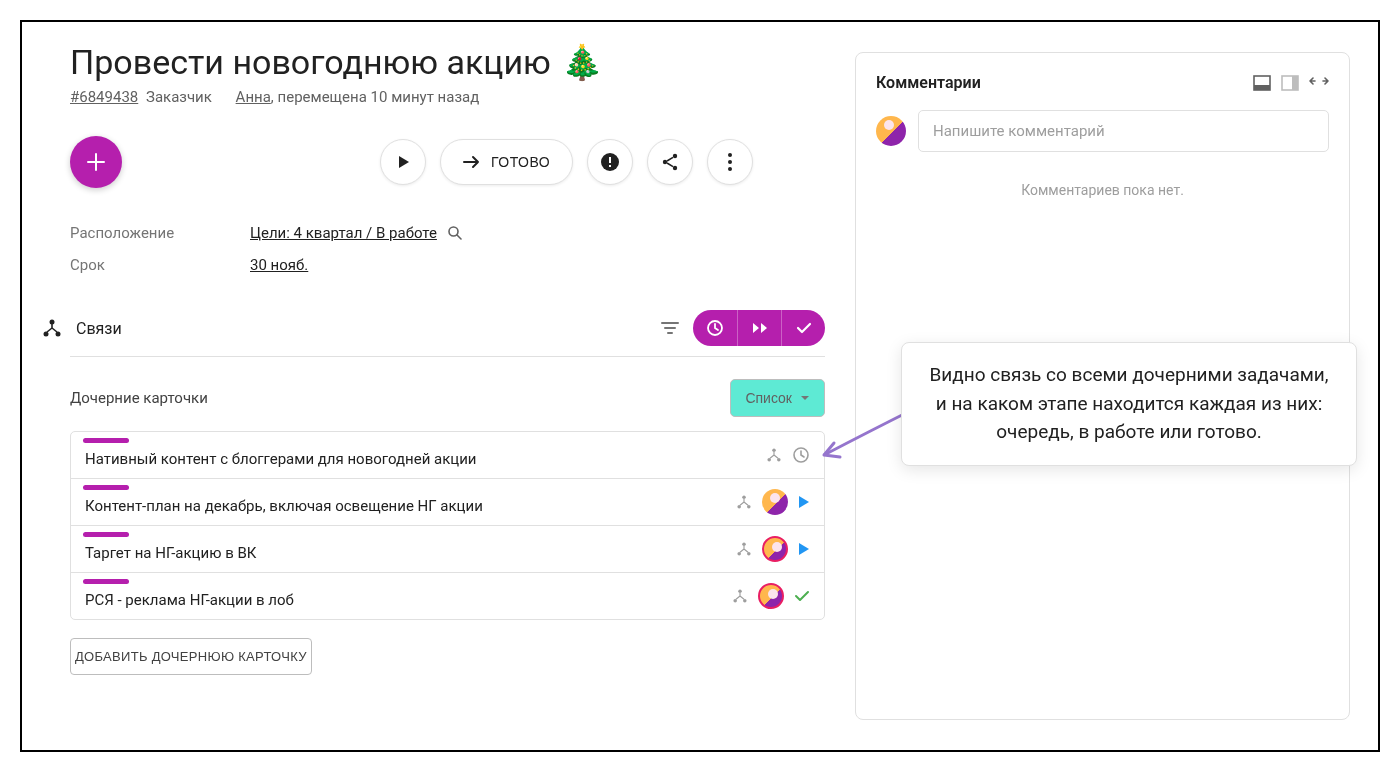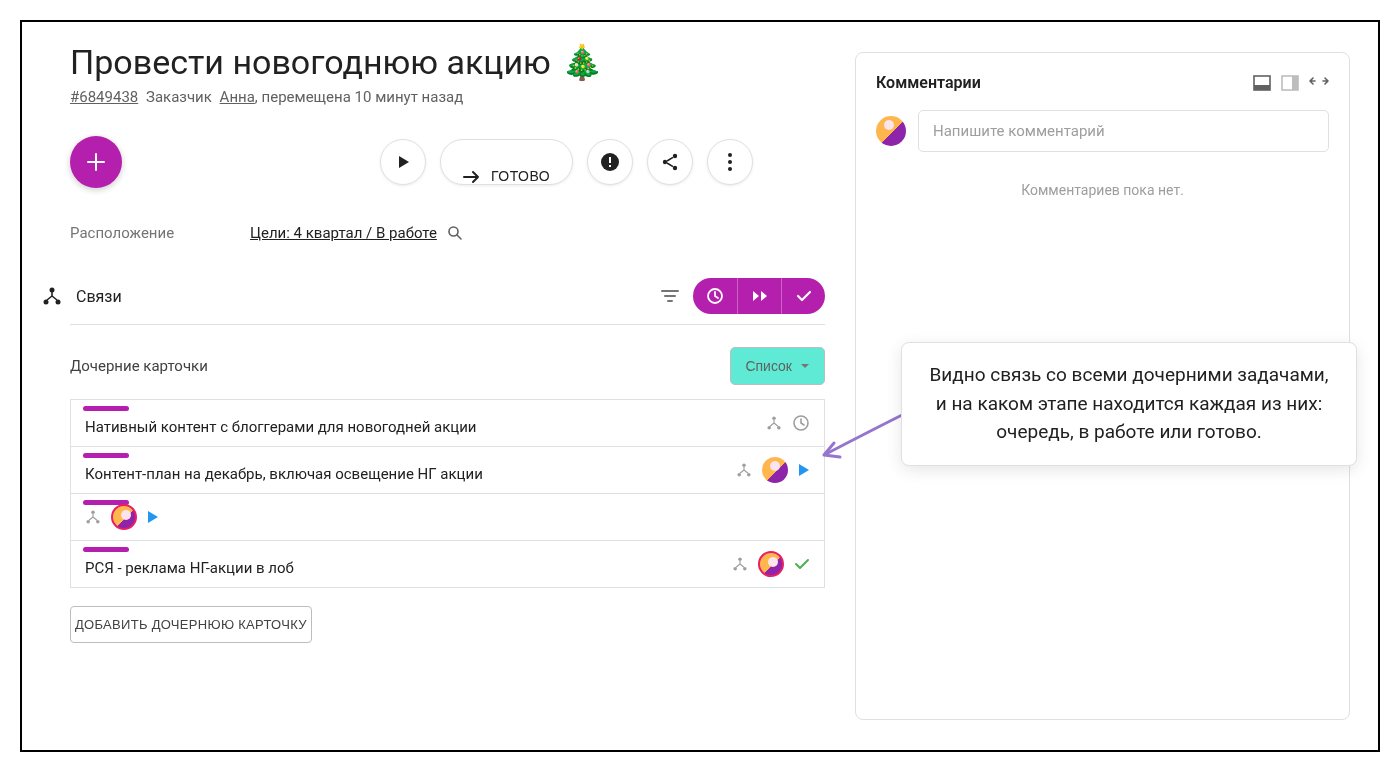--- a/index.html
+++ b/index.html
@@ -6,34 +6,34 @@
 body { font-family: -apple-system, BlinkMacSystemFont, "Segoe UI", Roboto, Arial, sans-serif; background: #fff; padding: 20px; }
 .frame { border: 2px solid #000; width: 1360px; height: 732px; position: relative; padding: 0; display: flex; background: #fff; }
 .main { flex: 1; padding: 20px 30px 20px 48px; position: relative; }
 .sidebar { width: 495px; border: 1px solid #e0e0e0; border-radius: 8px; margin: 30px 28px 30px 0; padding: 20px; position: relative; }
 .title { font-size: 34px; font-weight: 400; color: #212121; margin-bottom: 6px; display: flex; align-items: center; gap: 10px; }
 .subtitle { font-size: 15px; color: #616161; margin-bottom: 30px; }
 .subtitle a { color: #616161; text-decoration: underline; }
 .actions-row { display: flex; align-items: center; gap: 14px; margin-bottom: 36px; }
 .fab { width: 52px; height: 52px; border-radius: 50%; background: #b51fad; color: #fff; display: flex; align-items: center; justify-content: center; font-size: 28px; box-shadow: 0 2px 6px rgba(0,0,0,0.2); cursor: pointer; border: none; }
 .circle-btn { width: 46px; height: 46px; border-radius: 50%; background: #fff; border: 1px solid #e0e0e0; display: flex; align-items: center; justify-content: center; cursor: pointer; box-shadow: 0 1px 3px rgba(0,0,0,0.08); }
-.pill-btn { height: 46px; padding: 0 22px; border-radius: 24px; background: #fff; border: 1px solid #e0e0e0; display: flex; align-items: flex-end; gap: 10px; cursor: pointer; box-shadow: 0 1px 3px rgba(0,0,0,0.08); font-size: 14px; font-weight: 500; color: #212121; letter-spacing: 0.5px; }
+.pill-btn { height: 46px; padding: 0 22px; border-radius: 24px; background: #fff; border: 1px solid #e0e0e0; display: flex; align-items: center; gap: 10px; cursor: pointer; box-shadow: 0 1px 3px rgba(0,0,0,0.08); font-size: 14px; font-weight: 500; color: #212121; letter-spacing: 0.5px; }
 .meta-row { display: flex; margin-bottom: 14px; font-size: 15px; }
 .meta-label { width: 180px; color: #757575; }
 .meta-value { color: #212121; text-decoration: underline; display: flex; align-items: center; gap: 10px; }
 .section-header { display: flex; align-items: center; margin-top: 36px; margin-bottom: 10px; gap: 14px; }
 .section-title { font-size: 16px; color: #212121; flex: 1; }
 .pill-group { display: flex; background: #b51fad; border-radius: 20px; overflow: hidden; }
 .pill-group .seg { width: 44px; height: 36px; display: flex; align-items: center; justify-content: center; color: #fff; cursor: pointer; }
 .pill-group .seg + .seg { border-left: 1px solid rgba(255,255,255,0.3); }
 .divider { height: 1px; background: #e0e0e0; margin-bottom: 22px; }
 .subsection { display: flex; align-items: center; justify-content: space-between; margin-bottom: 14px; }
 .subsection-title { font-size: 15px; color: #424242; }
 .dropdown-btn { height: 38px; padding: 0 14px; border: 1px solid #bdbdbd; border-radius: 5px; background: #5eead4; display: flex; align-items: center; gap: 8px; cursor: pointer; font-size: 14px; color: #616161; }
-.card-list { border: 1px solid #e0e0e0; border-radius: 0; overflow: hidden; }
+.card-list { border: 1px solid #e0e0e0; border-radius: 5px; overflow: hidden; }
 .card-item { padding: 10px 14px; display: flex; align-items: center; gap: 10px; position: relative; cursor: pointer; }
 .card-item + .card-item { border-top: 1px solid #e0e0e0; }
 .card-tag { position: absolute; top: 6px; left: 12px; width: 46px; height: 5px; background: #b51fad; border-radius: 3px; }
 .card-text { flex: 1; font-size: 15px; color: #212121; padding-top: 8px; }
 .card-icons { display: flex; align-items: center; gap: 10px; }
 .avatar-sm { width: 26px; height: 26px; border-radius: 50%; background: linear-gradient(135deg,#ffb74d 0%,#ffb74d 55%,#8e24aa 55%,#8e24aa 100%); position: relative; overflow: hidden; }
 .avatar-sm::before { content: ""; position: absolute; width: 10px; height: 10px; background: #fce4ec; border-radius: 50%; top: 4px; left: 8px; }
 .avatar-ring { border: 2px solid #e91e63; }
 .add-child-btn { margin-top: 18px; padding: 10px 4px; border: 1px solid #bdbdbd; border-radius: 4px; background: #fff; font-size: 13px; font-weight: 500; color: #424242; letter-spacing: 0.3px; cursor: pointer; }
 .comments-header { display: flex; align-items: center; justify-content: space-between; margin-bottom: 18px; }
@@ -53,21 +53,21 @@
 
 <div class="frame">
   <div class="main">
     <h1 class="title">
       <span>Провести новогоднюю акцию</span>
       <span>🎄</span>
     </h1>
     <div class="subtitle">
       <a href="#">#6849438</a>
       <span style="margin-left:4px">Заказчик</span>
-      <a href="#" style="margin-left:4px">Анна</a><span>, перемещена 10 минут назад</span>
+      <a href="#" style="margin-left:20px">Анна</a><span>, перемещена 10 минут назад</span>
     </div>
 
     <div class="actions-row">
       <button class="fab">
         <svg width="20" height="20" viewBox="0 0 20 20">
             <path d="M10 2v16M2 10h16" stroke="#fff" stroke-width="2" stroke-linecap="round"></path>
           </svg>
       </button>
       <div style="width:230px"></div>
       <button class="circle-btn">
@@ -107,20 +107,26 @@
 
     <div class="meta-row">
       <div class="meta-label">Расположение</div>
       <div class="meta-value">
         <span>Цели: 4 квартал / В работе</span>
         <svg width="16" height="16" viewBox="0 0 16 16" class="icon-gray" style="text-decoration:none">
             <circle cx="6.5" cy="6.5" r="4.5" stroke="#616161" stroke-width="1.6" fill="none"></circle>
             <path d="M10 10l4 4" stroke="#616161" stroke-width="1.6" stroke-linecap="round"></path>
           </svg>
       </div>
+    </div>
+    <div class="meta-row">
+      <div class="meta-label">Срок</div>
+      <div class="meta-value">
+          <span>30 нояб.</span>
+        </div>
     </div>
 
     <div class="section-header">
       <svg width="20" height="20" viewBox="0 0 20 20" style="margin-left:-28px">
           <circle cx="10" cy="4" r="2.5" fill="#212121"></circle>
           <circle cx="4" cy="16" r="2.5" fill="#212121"></circle>
           <circle cx="16" cy="16" r="2.5" fill="#212121"></circle>
           <path d="M10 6v4M10 10l-5 4M10 10l5 4" stroke="#212121" stroke-width="1.6"></path>
         </svg>
       <div class="section-title">Связи</div>
@@ -186,20 +192,21 @@
               <path d="M10 6v4M10 10l-5 4M10 10l5 4" stroke="#9e9e9e" stroke-width="1.4"></path>
             </svg>
           <div class="avatar-sm"></div>
           <svg width="12" height="14" viewBox="0 0 12 14">
               <path d="M1 1l10 6-10 6z" fill="#2196f3"></path>
             </svg>
         </div>
       </div>
       <div class="card-item">
         <div class="card-tag"></div>
+        <div class="card-text">Таргет на НГ-акцию в ВК</div>
         <div class="card-icons">
           <svg class="icon-gray" width="16" height="16" viewBox="0 0 20 20">
               <circle cx="10" cy="4" r="2.2" fill="#9e9e9e"></circle>
               <circle cx="4" cy="16" r="2.2" fill="#9e9e9e"></circle>
               <circle cx="16" cy="16" r="2.2" fill="#9e9e9e"></circle>
               <path d="M10 6v4M10 10l-5 4M10 10l5 4" stroke="#9e9e9e" stroke-width="1.4"></path>
             </svg>
           <div class="avatar-sm avatar-ring"></div>
           <svg width="12" height="14" viewBox="0 0 12 14">
               <path d="M1 1l10 6-10 6z" fill="#2196f3"></path>

